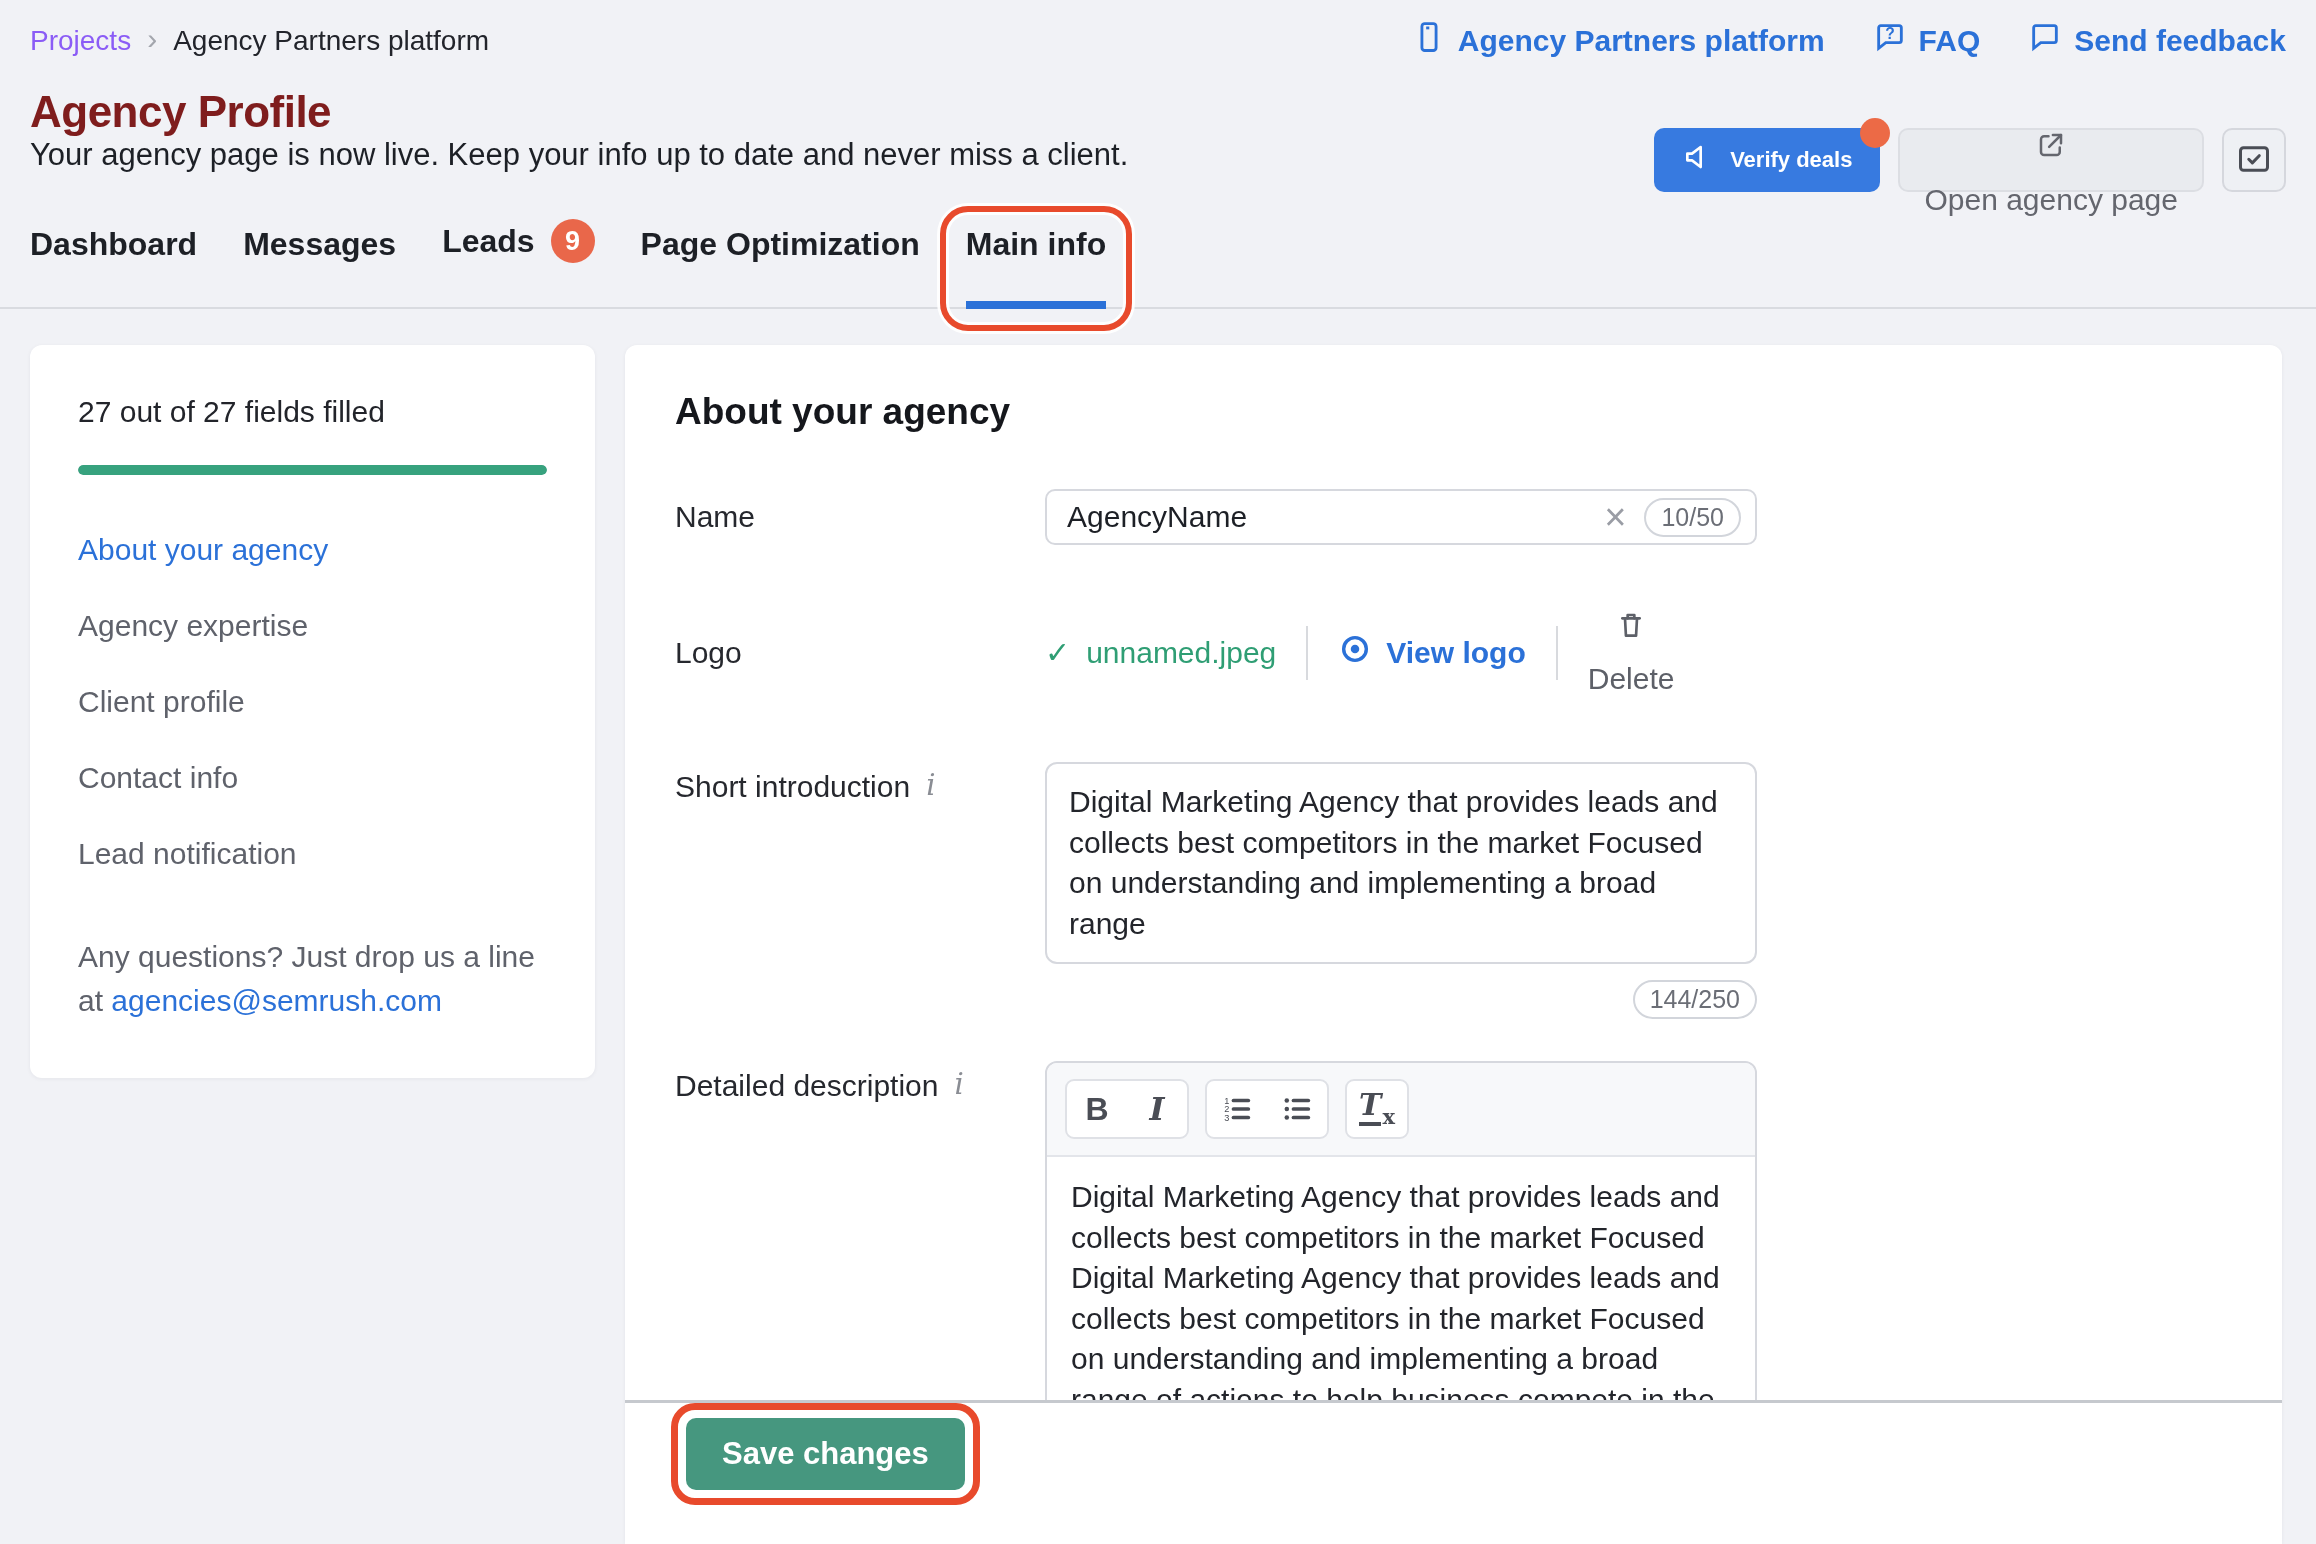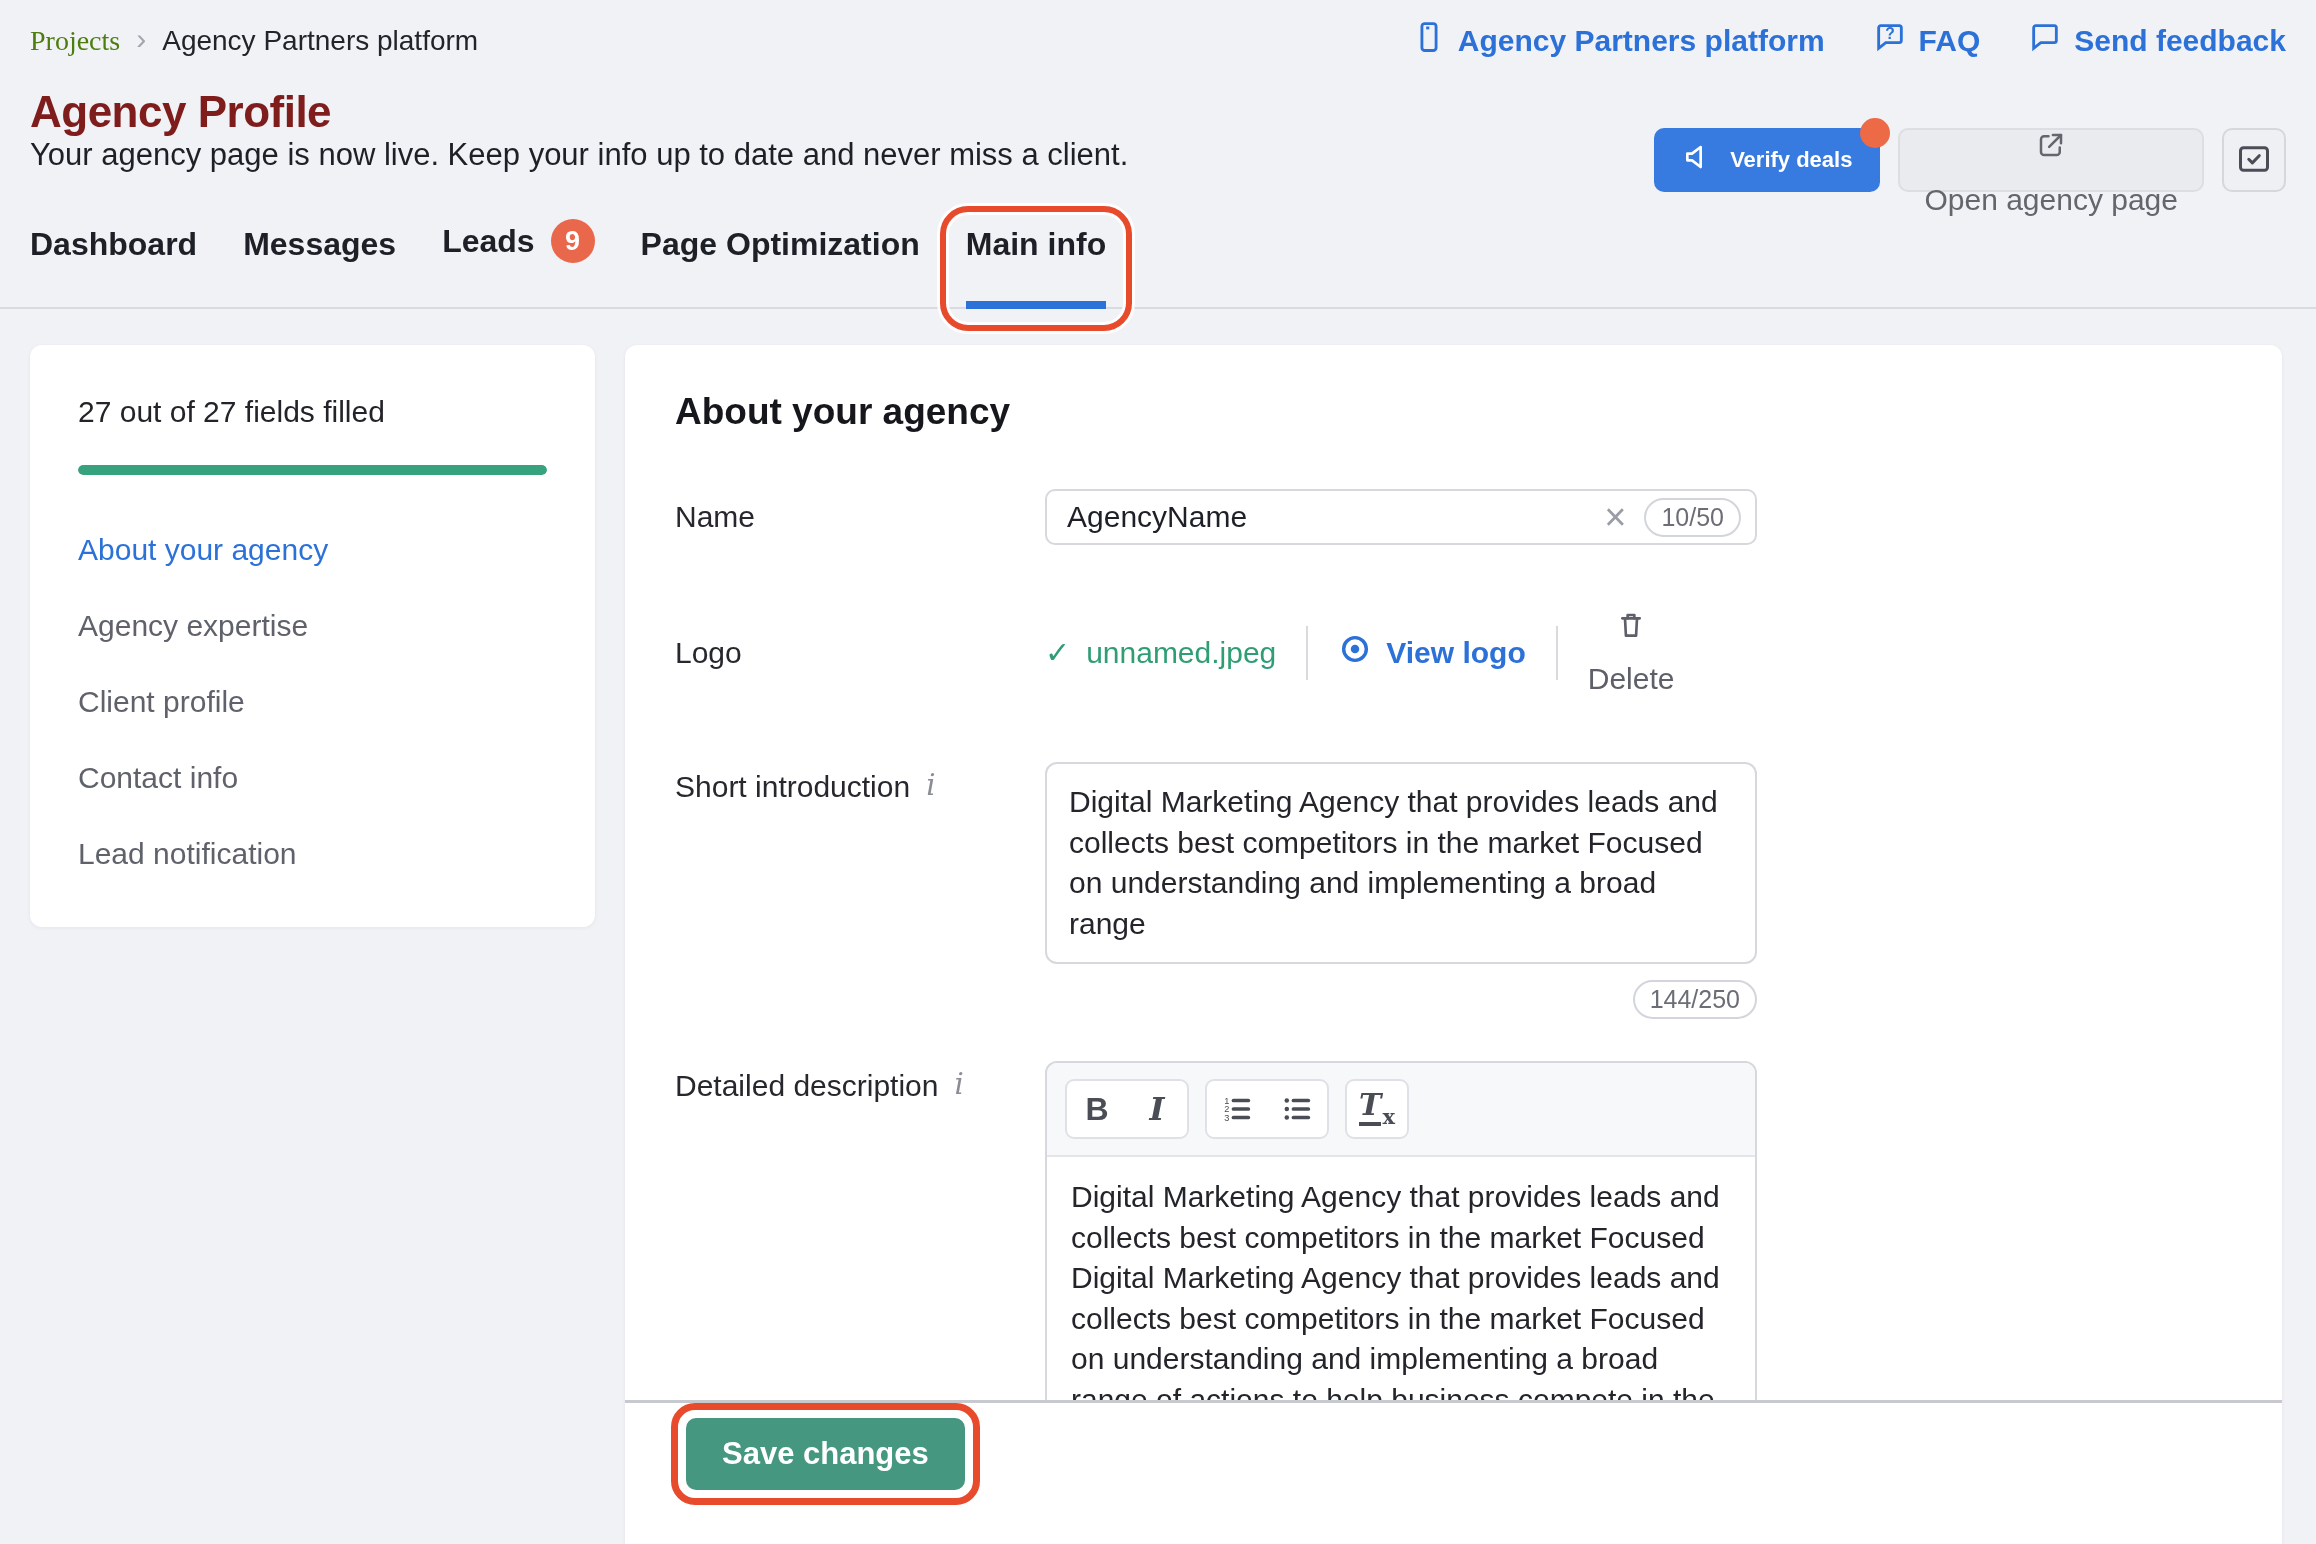--- a/index.html
+++ b/index.html
@@ -4,21 +4,21 @@
 <style>
   * { margin:0; padding:0; box-sizing:border-box; }
   html,body { width:2316px; height:1544px; }
   body { font-family:"Liberation Sans", sans-serif; color:#23252b; }
   .page { width:2316px; height:1544px; background:#f1f2f6; display:flex; flex-direction:column; overflow:hidden; }
 
   
   .header { padding:20px 30px 0 30px; position:relative; }
   .hdr-row1 { display:flex; justify-content:space-between; align-items:center; }
   .breadcrumb { display:flex; align-items:center; gap:16px; font-size:28px; }
-  .bc-root { color:#4d7c0f; cursor:pointer;font-family:Liberation Serif, serif; }
+  .bc-root { color:#8b5cf6; cursor:pointer; }
   .bc-sep { color:#a3a6ad; font-size:30px; transform:translateY(-2px); }
   .bc-current { color:#22242b; }
   .top-links { display:flex; align-items:center; gap:48px; }
   .top-link { display:flex; align-items:center; gap:12px; color:#2b71d8; font-size:30px; font-weight:600; cursor:pointer; }
   .top-link svg { width:34px; height:34px; }
   .page-title { margin-top:26px; font-size:44px; font-weight:700; color:#7f1d1d; letter-spacing:-0.5px; }
   .page-subtitle { font-size:31px; color:#1d2026; }
   .hdr-actions { position:absolute; right:30px; top:128px; display:flex; align-items:center; gap:18px; }
   .btn-verify { position:relative; display:flex; align-items:center; gap:16px; background:#377ae0; color:#fff;
                 font-size:22px; font-weight:700; height:64px; padding:0 28px; border:none; border-radius:10px; cursor:pointer; }
@@ -213,20 +213,23 @@
       <div class="progress-text">27 out of 27 fields filled</div>
       <div class="progress-bar">
         <div class="progress-fill"></div>
       </div>
       <div class="side-nav">
         <span class="side-link active">About your agency</span>
         <span class="side-link">Agency expertise</span>
         <span class="side-link">Client profile</span>
         <span class="side-link">Contact info</span>
         <span class="side-link">Lead notification</span>
+      </div>
+      <div class="side-note">
+        <span>Any questions? Just drop us a line at </span><span class="email">agencies@semrush.com</span>
       </div>
     </div>
 
     <div class="card main-card">
       <div class="main-body">
         <div class="main-heading">About your agency</div>
 
         <div class="form-row row-name">
           <div class="row-label">
               <span>Name</span>

